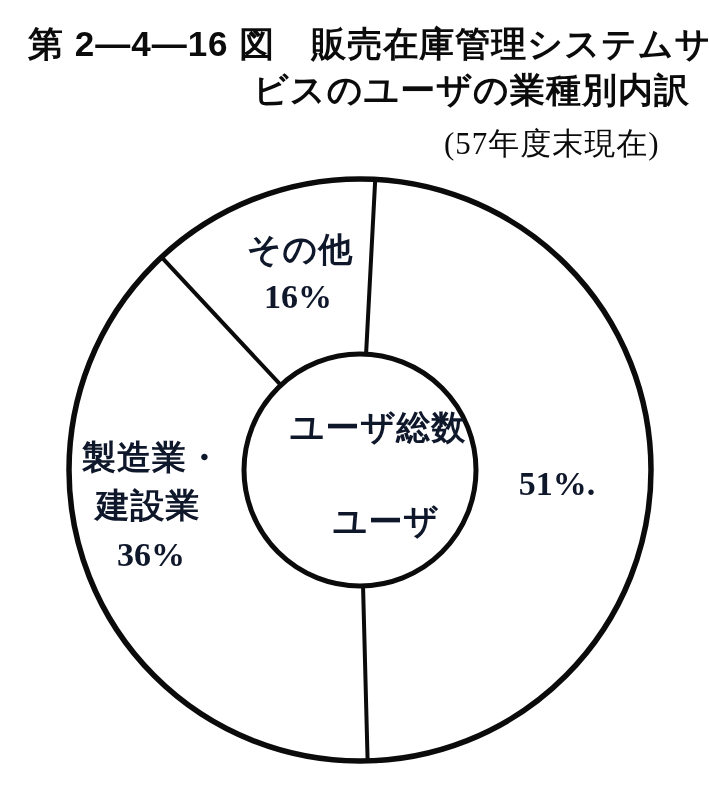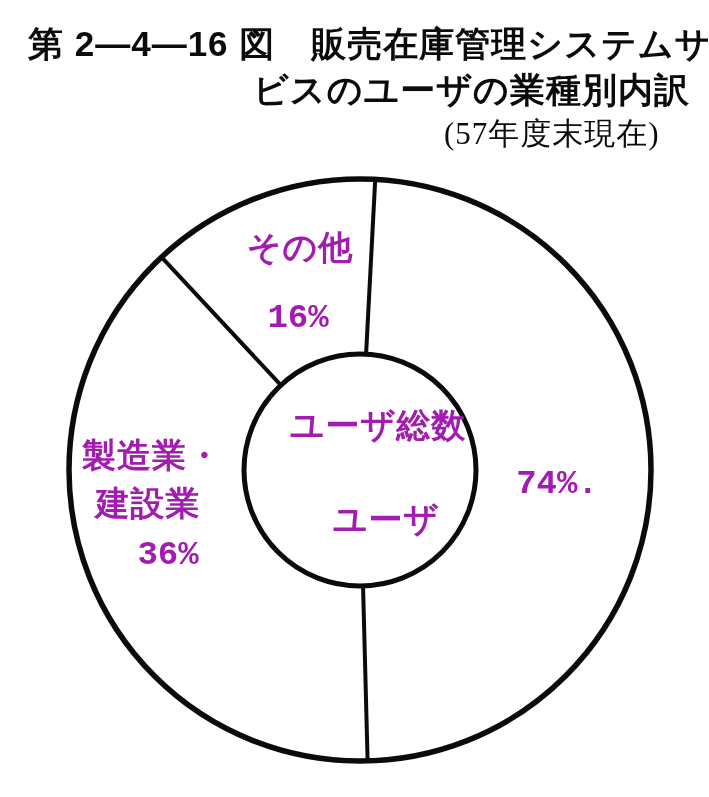--- a/index.html
+++ b/index.html
@@ -37,54 +37,54 @@
     color: #0b0b0b;
   }
   .donut-svg {
     position: absolute;
     left: 0;
     top: 0;
   }
   .chart-label {
     position: absolute;
     transform: translate(-50%, -50%);
-    font-family: Liberation Mono, monospace;
+    font-family: Liberation Serif, serif;
     font-weight: bold;
     font-size: 34px;
     line-height: 1;
     letter-spacing: 1px;
     white-space: nowrap;
-    color: #a21caf;
+    color: #0f172a;
   }
   .chart-label.num {
     letter-spacing: 0px;
   }
 </style>
 </head>
 <body>
 
 <div class="page">
 
   <div class="title-line" style="left:28px; top:26px;">第 2—4—16 図　販売在庫管理システムサー</div>
   <div class="title-line" style="left:253px; top:72px;">ビスのユーザの業種別内訳</div>
-  <div class="title-note" style="left:444px; top:118px;">(57年度末現在)</div>
+  <div class="title-note" style="left:444px; top:128px;">(57年度末現在)</div>
 
   <svg id="donut-svg" class="donut-svg" width="709" height="797" viewBox="0 0 709 797">
       <circle cx="360" cy="470" r="291" fill="#ffffff" stroke="#0b0b0b" stroke-width="5.5"></circle>
       <line x1="365.9662990116956" y1="356.1562330379786" x2="375.22976326669664" y2="179.39880538641904" stroke="#0b0b0b" stroke-width="4" stroke-linecap="round"></line>
       <line x1="362.98417210709755" y1="583.9609350472135" x2="367.61749195759114" y2="760.9002815678871" stroke="#0b0b0b" stroke-width="4" stroke-linecap="round"></line>
       <line x1="282.2521869528752" y1="386.62567801541456" x2="161.538477221813" y2="257.17607282882136" stroke="#0b0b0b" stroke-width="4" stroke-linecap="round"></line>
       <circle cx="360" cy="470" r="116" fill="#ffffff" stroke="#0b0b0b" stroke-width="5"></circle>
     </svg>
 
   <div class="chart-label" style="left:300px; top:250px;">その他</div>
-  <div class="chart-label num" style="left:298px; top:297px;margin-top:21px;">16%</div>
+  <div class="chart-label num" style="left:298px; top:297px;">16%</div>
 
-  <div class="chart-label num" style="left:557px; top:484px;">74%.</div>
+  <div class="chart-label num" style="left:557px; top:484px;">51%.</div>
 
   <div class="chart-label" style="left:148px; top:506px;">建設業</div>
   <div class="chart-label" style="left:152px; top:458px;">製造業・</div>
-  <div class="chart-label num" style="left:168px; top:555px;">36%</div>
+  <div class="chart-label num" style="left:151px; top:555px;">36%</div>
 
   <div class="chart-label" style="left:360px; top:428px;margin-left:18px;">ユーザ総数</div>
   <div class="chart-label" style="left:362px; top:522px;margin-left:24px;">ユーザ</div>
 
 </div>
 
 </body></html>

